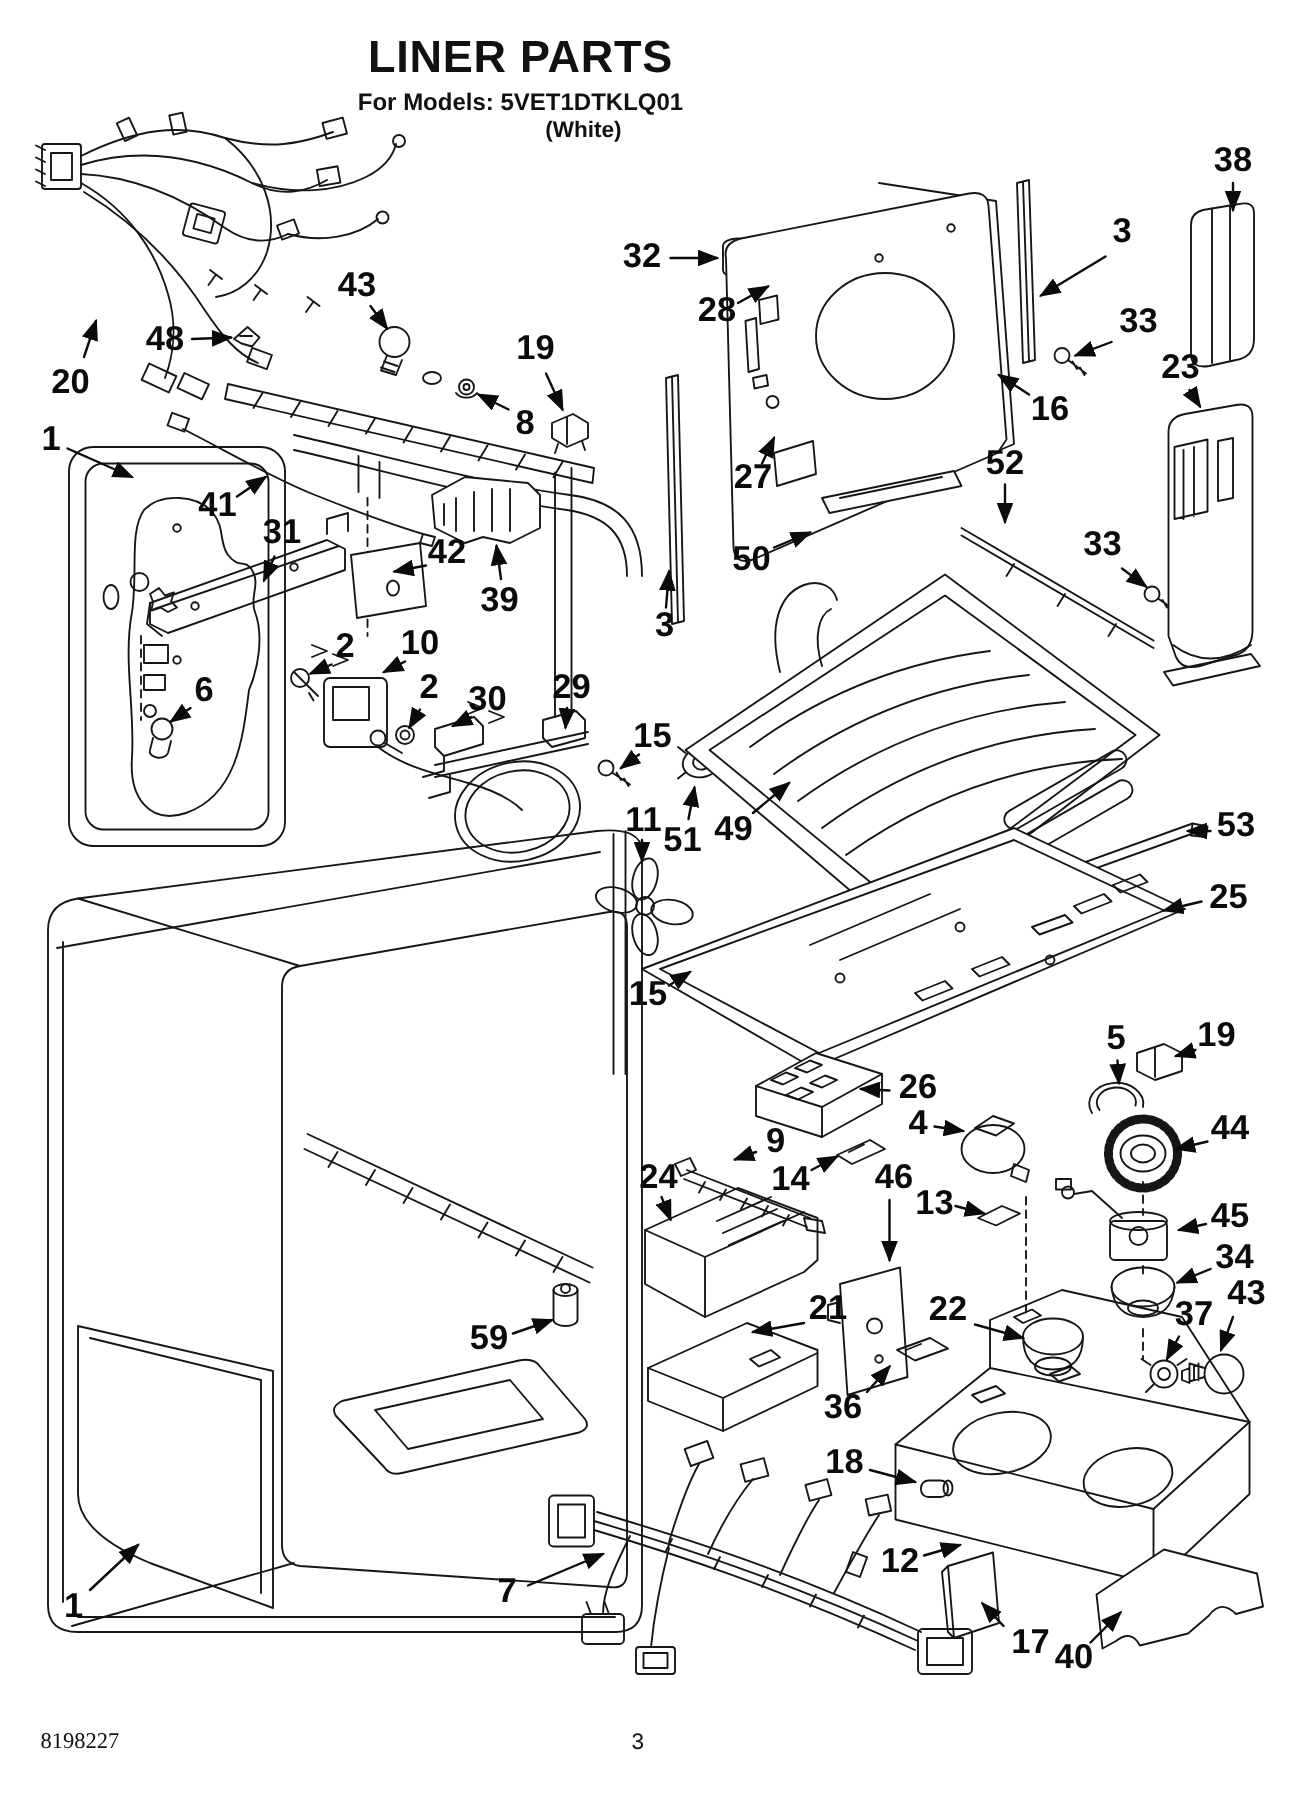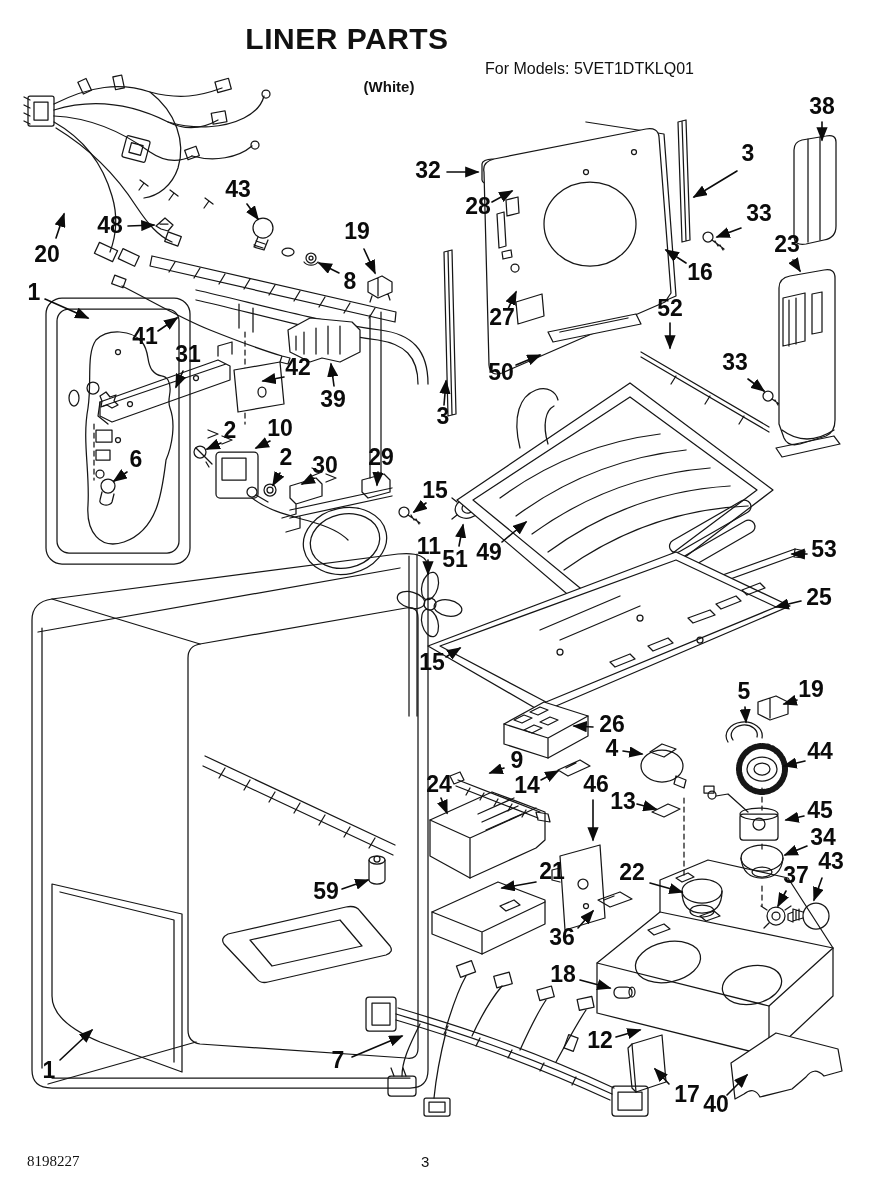--- a/index.html
+++ b/index.html
@@ -2,21 +2,21 @@
 <html><head>
 <meta charset="utf-8">
 <style>
   html,body{margin:0;padding:0;}
   body{
     position:relative;width:869px;height:1200px;background:#ffffff;
     font-family:"Liberation Sans",sans-serif;color:#111;overflow:hidden;
   }
   .titleblock{position:absolute;top:22px;left:0;width:694px;text-align:center;line-height:1.15;}
   .title{font-size:30px;font-weight:bold;letter-spacing:.5px;}
-  .models{font-size:16px;font-weight:normal;margin-top:3px;text-align:right;}
+  .models{font-size:16px;font-weight:bold;margin-top:3px;}
   .colorline{font-size:15px;font-weight:bold;transform:translateX(42px);}
   .footer-doc{position:absolute;left:27px;top:1153px;font-size:15px;font-family:Liberation Serif, serif;}
   .footer-page{position:absolute;left:421px;top:1153px;font-size:15px;}
   #diagram{position:absolute;left:0;top:0;}
   #diagram path,#diagram line,#diagram rect,#diagram circle,#diagram ellipse,#diagram polyline{
     fill:none;stroke:#161616;stroke-width:1.25;stroke-linecap:round;stroke-linejoin:round;
   }
   #diagram .solid{fill:#ffffff;}
   #diagram .dash{stroke-dasharray:5 4;}
   #diagram .teeth{stroke-dasharray:2.5 2.2;stroke-width:6;}

